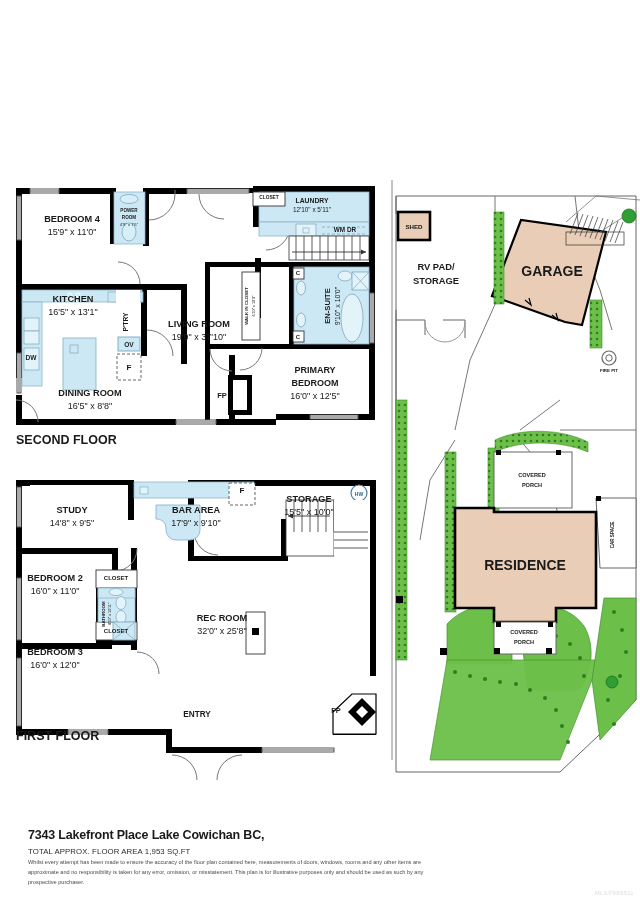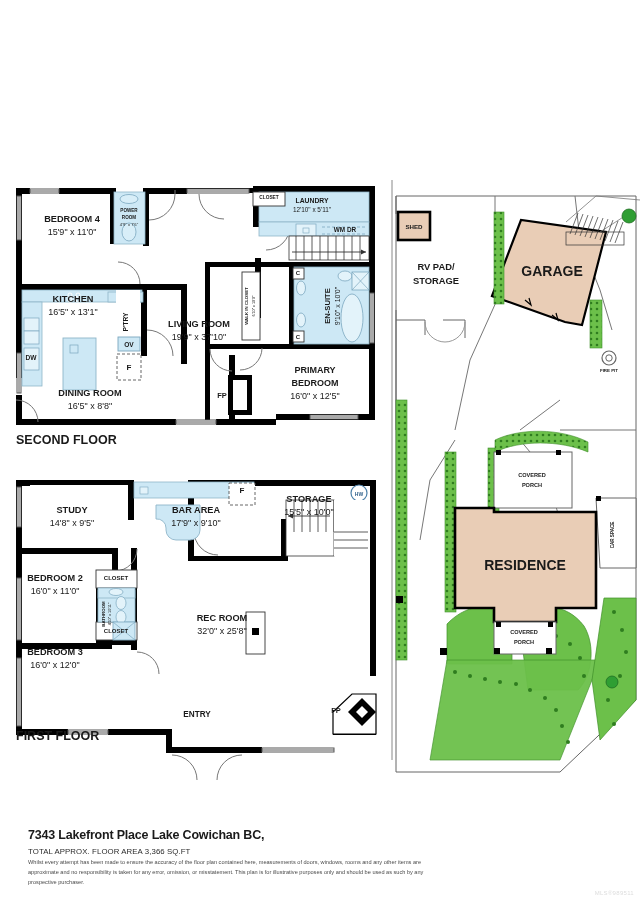--- a/index.html
+++ b/index.html
@@ -569,16 +569,16 @@
       <text x="525" y="570" font-size="14" font-weight="bold">RESIDENCE</text>
       <text x="614" y="535" font-size="4.6" font-weight="bold" transform="rotate(-90 614 535)">CAR SPACE</text>
       <text x="524" y="634" font-size="5.6" font-weight="bold">COVERED</text>
       <text x="524" y="644" font-size="5.6" font-weight="bold">PORCH</text>
     </g>
   </g>
 </svg>
 
 <div class="footer">
   <div class="footer-address">7343 Lakefront Place Lake Cowichan BC,</div>
-  <div class="footer-area">TOTAL APPROX. FLOOR AREA 3,366 SQ.FT</div>
+  <div class="footer-area">TOTAL APPROX. FLOOR AREA 1,953 SQ.FT</div>
   <div class="footer-disclaimer">Whilst every attempt has been made to ensure the accuracy of the floor plan contained here, measurements of doors, windows, rooms and any other items are approximate and no responsibility is taken for any error, omission, or misstatement. This plan is for illustrative purposes only and should be used as such by any prospective purchaser.</div>
   <div class="footer-mls">MLS®989511</div>
 </div>
 
 </body></html>

